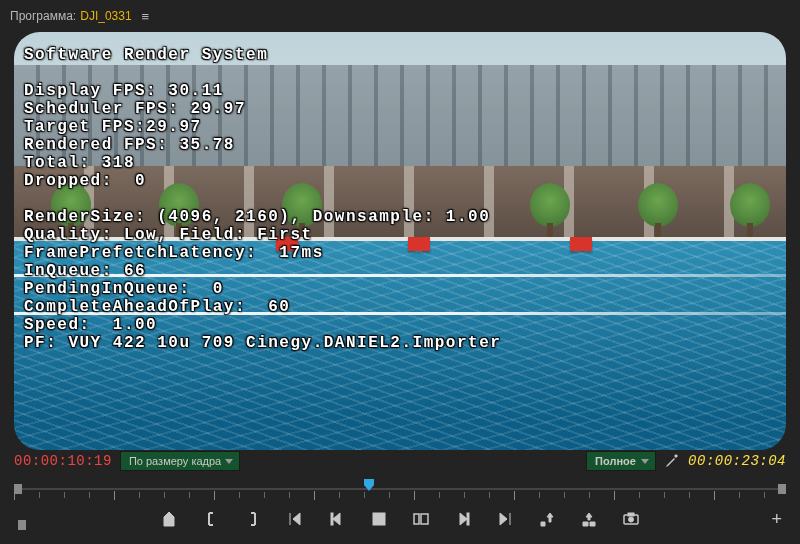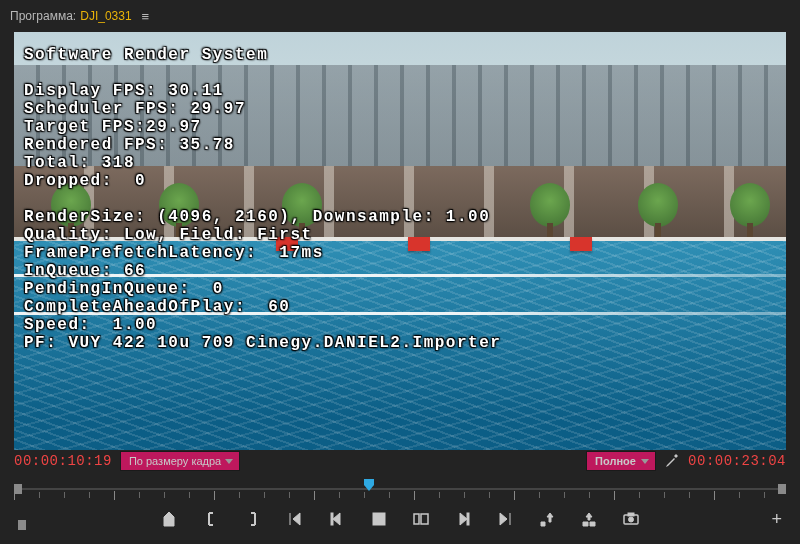--- a/index.html
+++ b/index.html
@@ -23,20 +23,21 @@
   .title-prefix { color: #b8b8b8; }
   .title-name { color: #eab308; margin-left: 4px; }
   .hamburger { margin-left: 10px; color: #b8b8b8; font-size: 13px; }
 
   .viewport {
     position: relative;
     margin: 0 14px;
     width: 772px;
     height: 418px;
     overflow: hidden;
+    border-radius: 26px;
   }
   .scene {
     position: absolute;
     inset: 0;
   }
   .sky { position:absolute; left:0; right:0; top:0; height:38%; background: linear-gradient(#bfd3da,#d6e2e4);}
   .building { position:absolute; left:0; right:0; top:8%; height:42%;
     background:
       repeating-linear-gradient(90deg, #b9c2c7 0 22px, #8f9aa0 22px 26px),
       linear-gradient(#cdd5d8,#a9b2b6);
@@ -81,23 +82,23 @@
     position: absolute;
     left: 14px; right: 14px;
     top: 450px;
     height: 22px;
     display: flex;
     align-items: center;
     gap: 8px;
   }
   .tc { font-family: "Consolas","Courier New",monospace; font-size: 14px; letter-spacing:.5px;}
   .tc-blue { color: #ef4444; }
-  .tc-white { color: #ef4444; margin-left:auto; }
+  .tc-white { color: #fde047; margin-left:auto;font-style:italic; }
   .dd {
-    background:#be185d; border:1px solid #1a1a1a;
+    background:#14532d; border:1px solid #1a1a1a;
     height:20px; display:flex; align-items:center;
     padding:0 18px 0 8px; color:#c8c8c8; font-size:11px;
     position:relative; min-width:110px;
   }
   .dd::after{
     content:""; position:absolute; right:6px; top:7px;
     border-left:4px solid transparent; border-right:4px solid transparent;
     border-top:5px solid #999;
   }
   .dd.narrow{ min-width:70px;font-weight:bold; }

